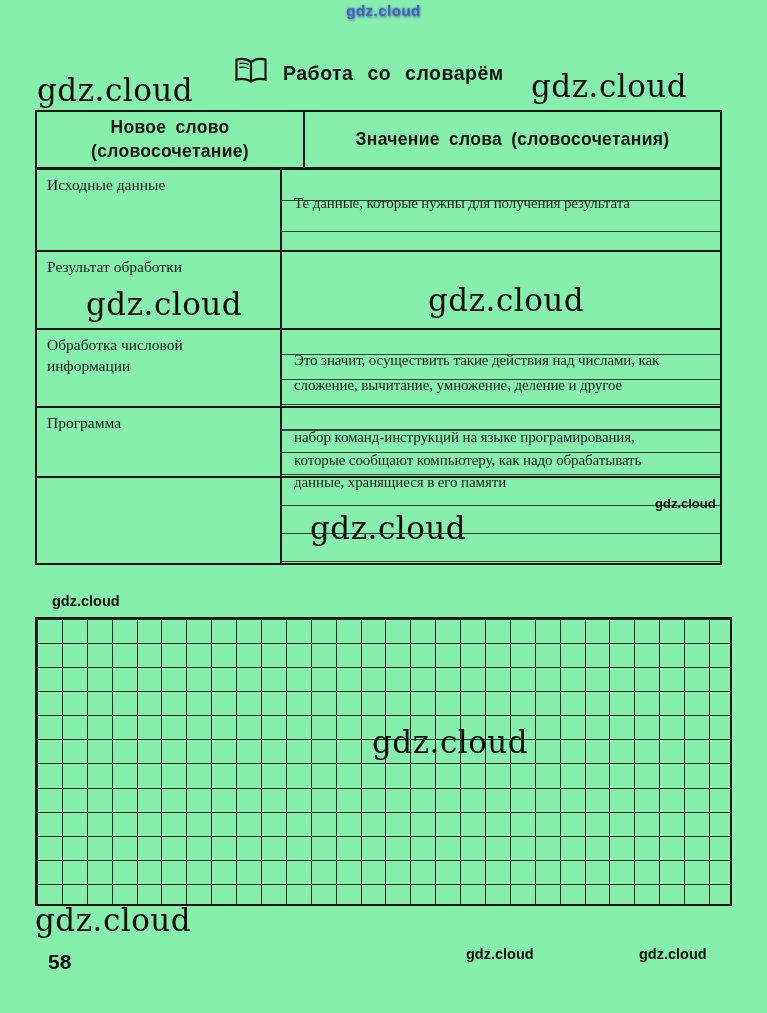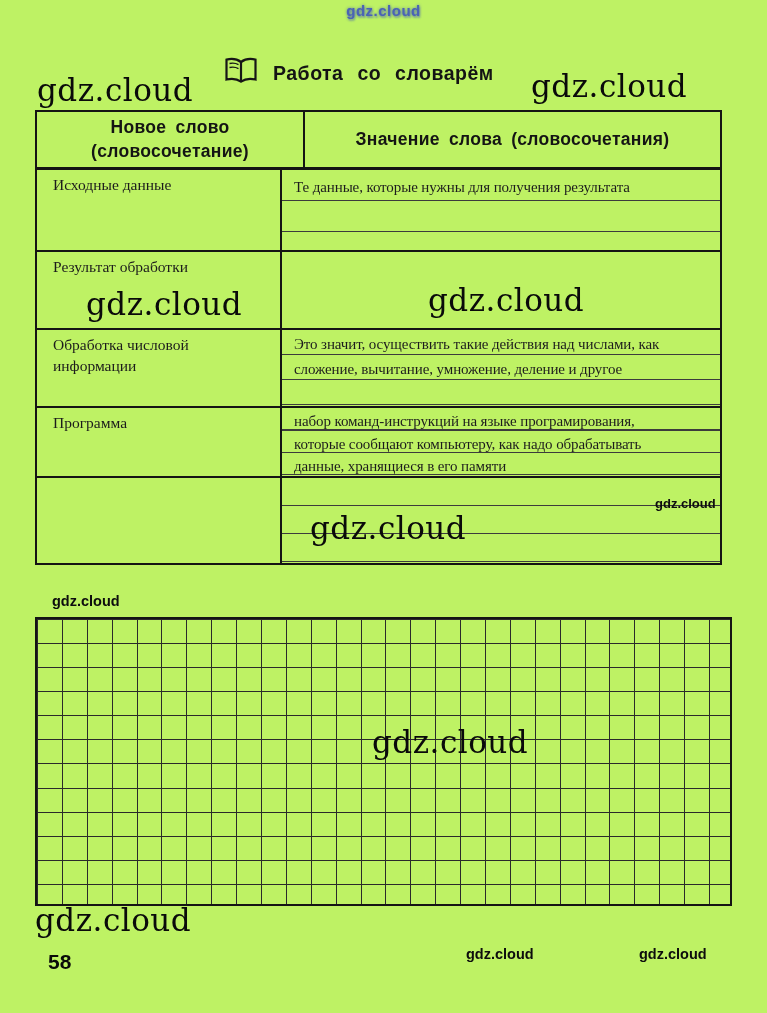--- a/index.html
+++ b/index.html
@@ -1,19 +1,19 @@
 <!DOCTYPE html>
 <html><head>
 <meta charset="utf-8">
 <style>
   * { margin:0; padding:0; box-sizing:border-box; }
   html,body { background:#ffffff; }
   .page {
     position:relative; width:767px; height:1013px; margin:0 auto;
-    background:#bef264; overflow:hidden;
+    background:#86efac; overflow:hidden;
     font-family:"Liberation Sans", sans-serif; color:#111;
   }
 
   
   .wm-top {
     position:absolute; top:2px; left:0; right:0; text-align:center;
     font:700 15px "Liberation Sans", sans-serif; color:#4a63b5;
     text-shadow:0 0 3px rgba(74,99,181,.85), 1px 2px 2px rgba(74,99,181,.45);
     letter-spacing:.5px;
   }
@@ -35,21 +35,21 @@
     position:absolute; font:700 14.5px "Liberation Sans", sans-serif;
     color:#0d0d0d; z-index:6; white-space:nowrap;
   }
   .wm-grid-label { left:52px; top:593px; }
   .wm-bot-1 { left:466px; top:946px; }
   .wm-bot-2 { left:639px; top:946px; }
   .wm-row5 { left:655px; top:496px; font-size:13px; }
 
   
   .heading {
-    position:absolute; left:223px; top:57px; display:flex; align-items:center;
+    position:absolute; left:233px; top:57px; display:flex; align-items:center;
     gap:14px; z-index:4;
   }
   .heading .title {
     font:700 19.5px "Liberation Sans", sans-serif; color:#141414;
     letter-spacing:.5px; word-spacing:8px; white-space:nowrap;
   }
 
   
   .vtable {
     position:absolute; left:35px; top:110px; width:687px;
@@ -64,26 +64,26 @@
   .th-1 { width:268px; border-right:2px solid #141414; }
   .th-2 { flex:1;border-radius:21px; }
 
   .trow { display:flex; border-top:2px solid #141414; }
   .thead + .trow { border-top:none; }
   .r1 { height:80px; } .r2 { height:78px; } .r3 { height:78px; }
   .r4 { height:70px; } .r5 { height:87px; }
 
   .term {
     width:245px; border-right:2px solid #141414;
-    padding:5px 8px 0 16px;
+    padding:5px 8px 0 10px;
     font:15.5px "Liberation Serif", serif; color:#1c1c1c; line-height:1.35;
   }
   .term-text { display:block; max-width:180px; }
 
-  .def { flex:1; padding:2px 8px 0 12px; position:relative; }
+  .def { flex:1; padding:18px 8px 0 12px; position:relative; }
   .def-text {
     font:15px "Liberation Serif", serif; color:#1d1d1d; letter-spacing:-.1px;
   }
   
   .r1 .def, .r2 .def {
     background-image:repeating-linear-gradient(to bottom, transparent 0 29.8px, #3c3c3c 29.8px 31px);
   }
   .r1 .def-text, .r2 .def-text { line-height:31px; max-width:420px; }
   .r3 .def {
     background-image:repeating-linear-gradient(to bottom, transparent 0 23.8px, #3c3c3c 23.8px 25px);

